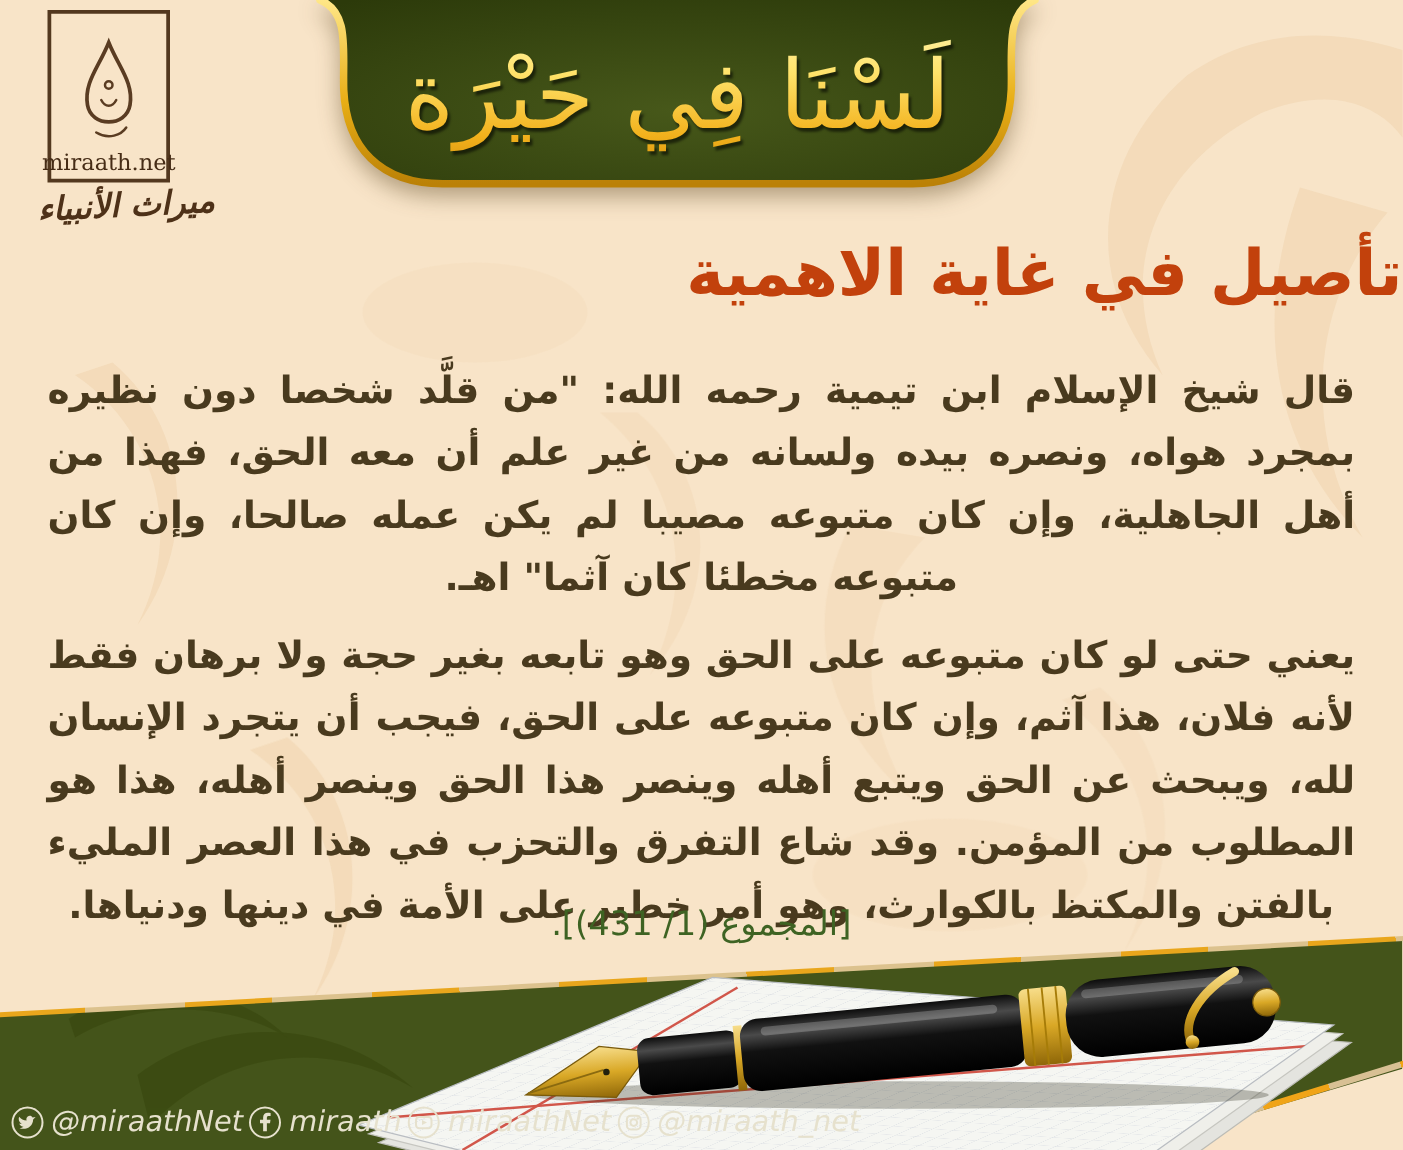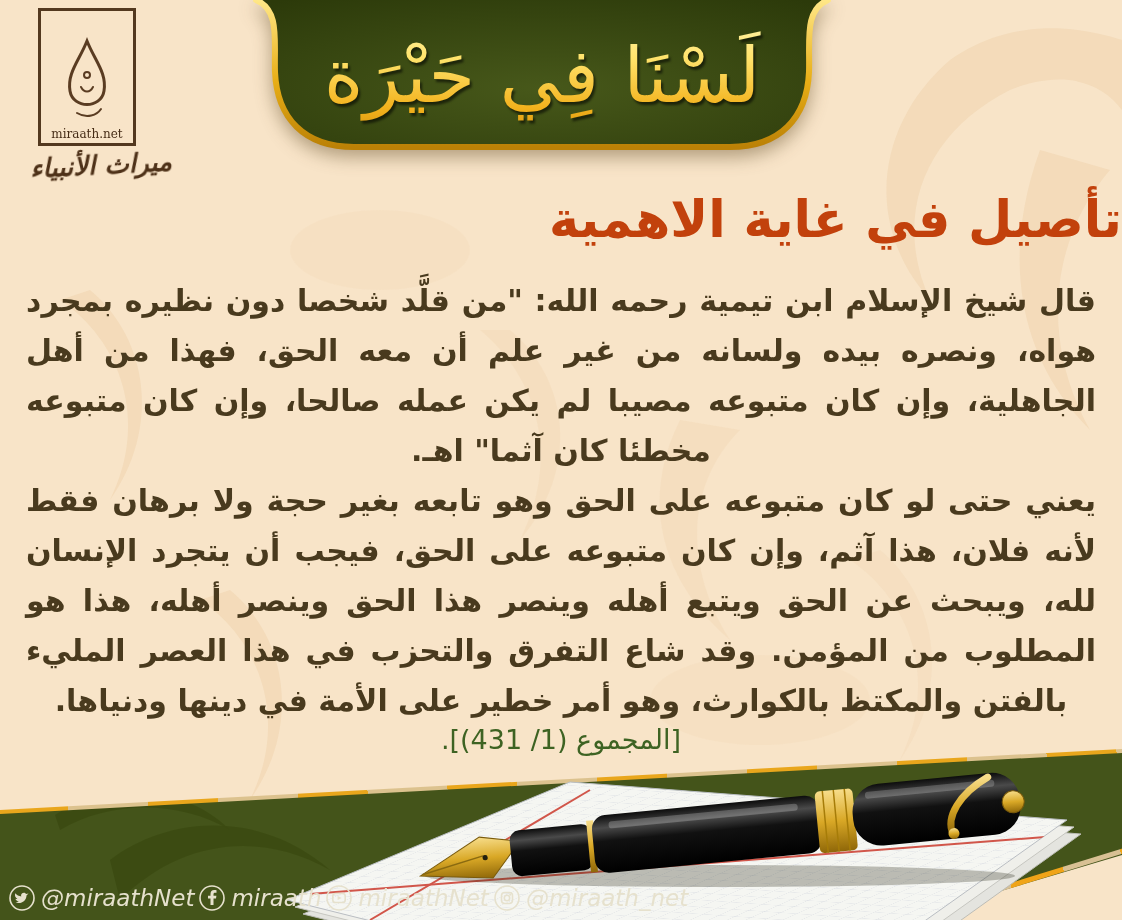--- a/index.html
+++ b/index.html
@@ -18,31 +18,31 @@
     display:flex;align-items:center;justify-content:center;
     direction:rtl;font-weight:normal;font-size:76px;line-height:1;
     background:linear-gradient(180deg,#fff9c4 0%,#ffe36b 38%,#f2b11c 72%,#c98708 100%);
     -webkit-background-clip:text;background-clip:text;color:transparent;
     filter:drop-shadow(2px 3px 1px rgba(0,0,0,.55));
     white-space:nowrap;
   }
   
   .logo{position:absolute;left:38px;top:8px;width:92px;height:132px;z-index:3;
     border:3px solid #53381f;display:flex;flex-direction:column;align-items:center;justify-content:flex-end;}
-  .logo-url{font-family:"DejaVu Serif",serif;font-size:12px;color:#462c16;margin-bottom:2px;}
+  .logo-url{font-family:"DejaVu Serif",serif;font-size:18px;color:#462c16;margin-bottom:2px;}
   .logo-brand{position:absolute;left:6px;top:150px;width:190px;z-index:3;
     font-style:italic;font-weight:bold;font-size:26px;color:#4e3118;
     transform:rotate(-3deg);direction:rtl;text-align:center;}
   
   .subtitle{position:absolute;left:0;top:190px;width:100%;z-index:2;
     text-align:right;direction:rtl;font-weight:bold;font-size:51px;color:#c2410c;}
   
   .body-text{position:absolute;left:26px;top:276px;width:1070px;z-index:2;
     direction:rtl;font-weight:bold;font-size:30px;line-height:50px;color:#493a1e;}
-  .body-text p{margin:0;text-align:justify;text-align-last:center;}
+  .body-text p{margin:12px;text-align:justify;text-align-last:center;}
   .body-text p.attr{text-align-last:right;}
   
   .citation{position:absolute;left:0;top:724px;width:100%;z-index:2;
     text-align:center;direction:rtl;font-size:27px;color:#3e6323;}
   
   .footer-band{position:absolute;inset:0;z-index:1;background:#44541a;
     clip-path:polygon(0 812px,1122px 751px,1122px 855px,903px 920px,0 920px);}
   .footer-band .leafpat{position:absolute;inset:0;}
   .gold-line-top{position:absolute;left:-2px;top:810px;width:1130px;height:4px;z-index:2;
     transform-origin:0 0;transform:rotate(-3.11deg);

